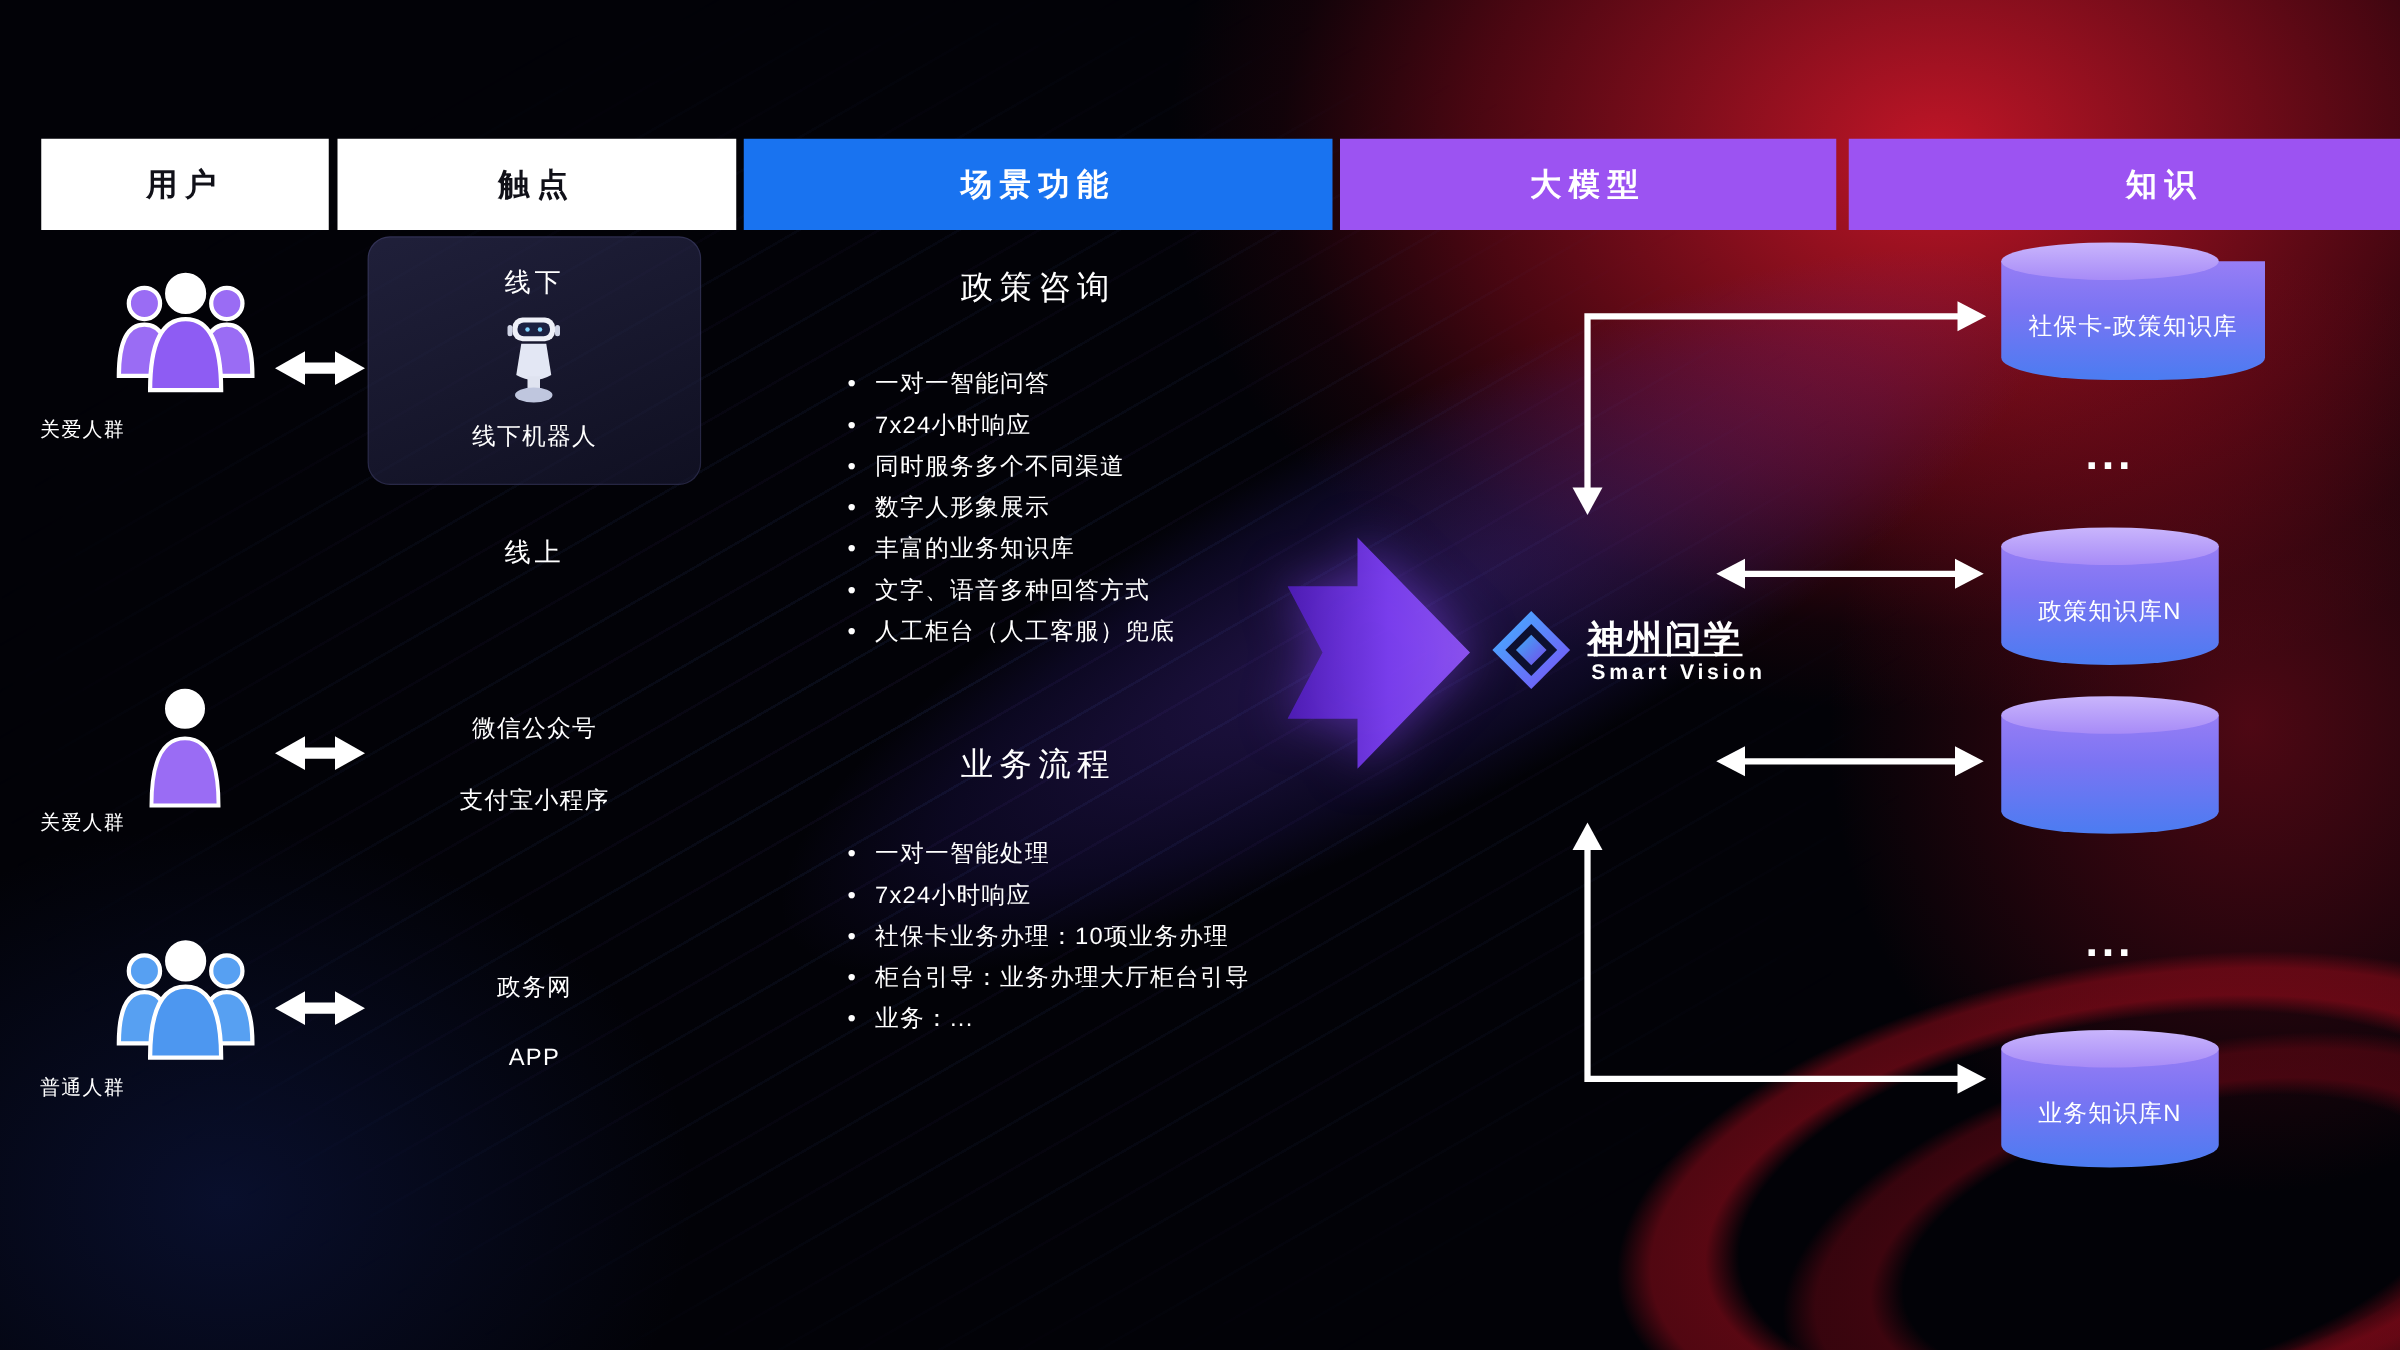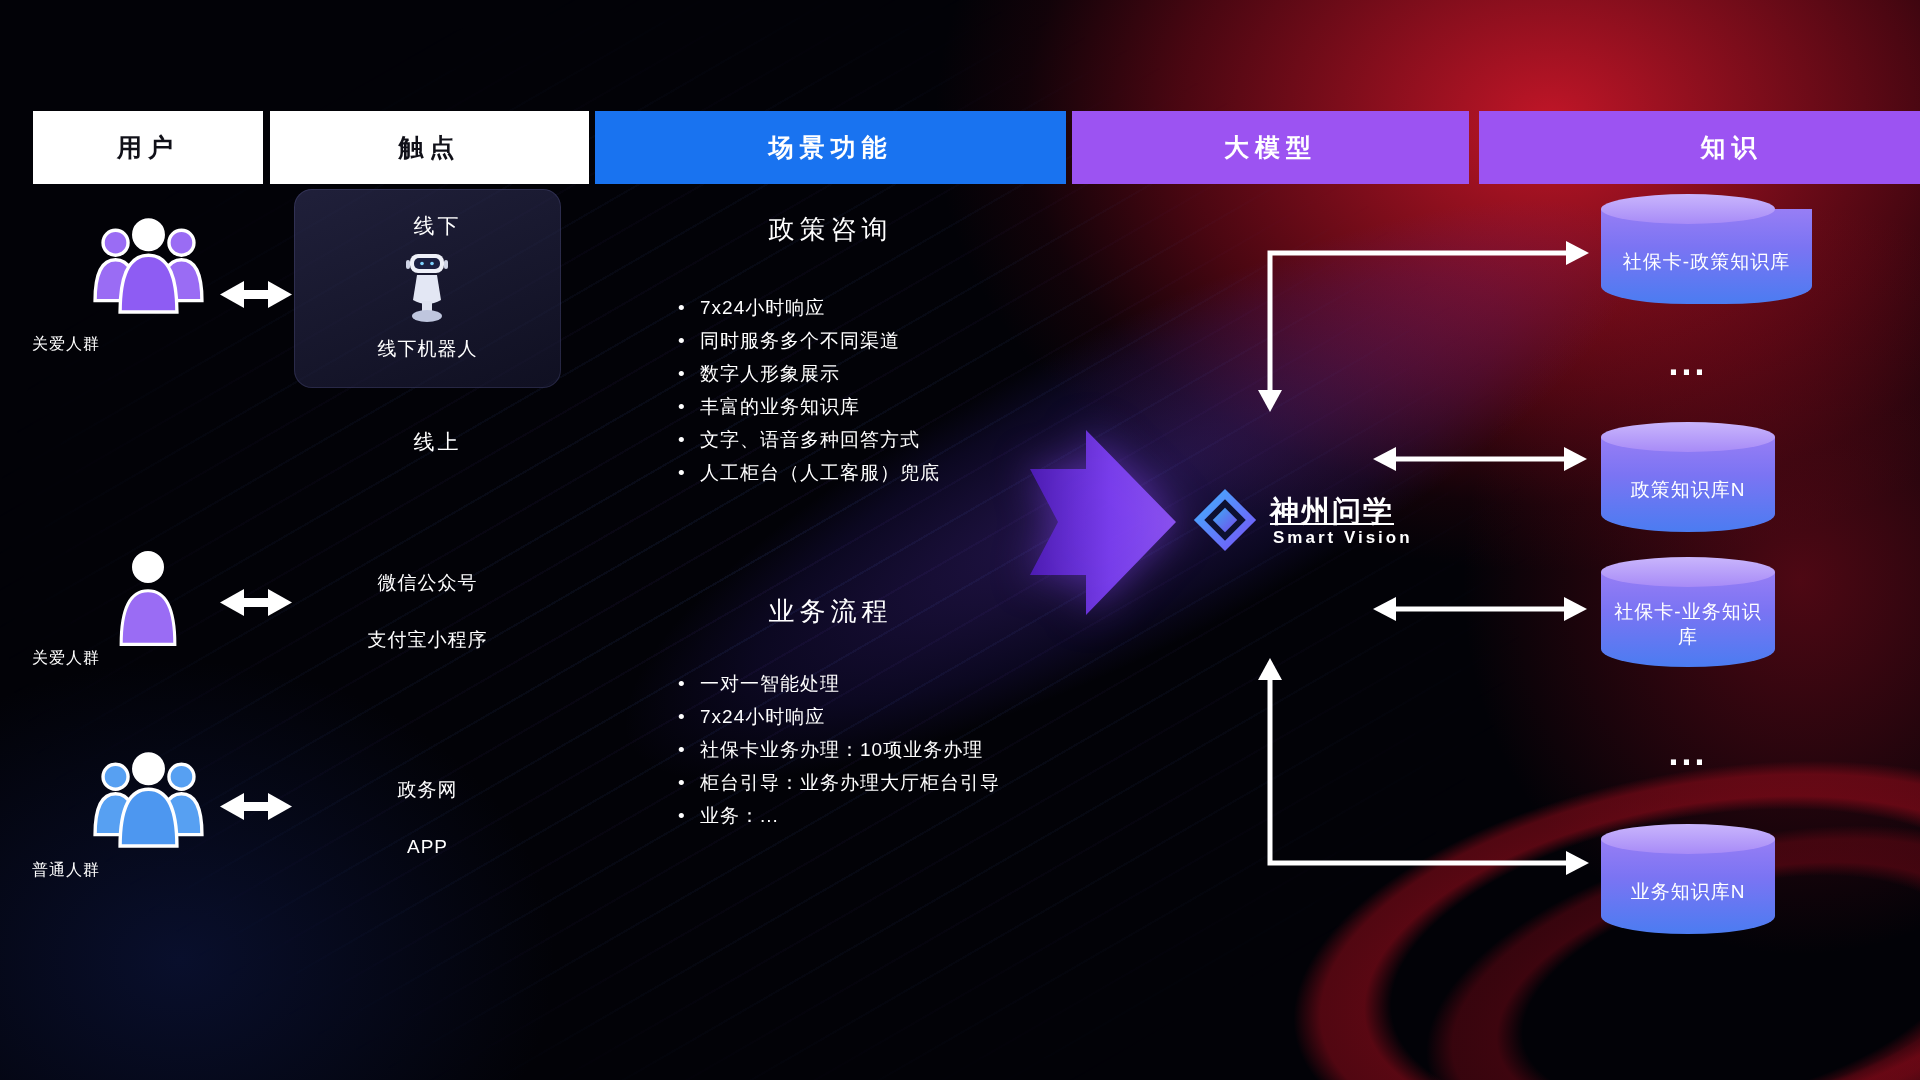--- a/index.html
+++ b/index.html
@@ -42,21 +42,21 @@
 
   
   .user-icon{position:absolute;z-index:3;}
   .user-label{position:absolute;left:32px;width:230px;font-size:16px;letter-spacing:1px;z-index:3;}
 
   
   .tp-card{position:absolute;left:294px;top:189px;width:267px;height:199px;border-radius:18px;
     background:linear-gradient(160deg,rgba(56,56,100,.55),rgba(22,22,46,.68));
     box-shadow:inset 0 0 0 1px rgba(150,150,230,.16);z-index:2;}
   .tp-text{position:absolute;left:294px;width:267px;text-align:center;z-index:3;}
-  .tp-title{font-size:21px;letter-spacing:3px;margin-left:10px;}
+  .tp-title{font-size:21px;letter-spacing:3px;}
   .tp-small{font-size:19px;letter-spacing:1px;}
   .robot{position:absolute;left:401px;top:250px;z-index:3;}
 
   
   .scn-title{position:absolute;left:595px;width:471px;text-align:center;font-size:26px;letter-spacing:5px;z-index:3;}
   .scn-list{position:absolute;left:676px;margin:0;padding:0;list-style:none;font-size:19px;z-index:3;}
   .scn-list li{position:relative;line-height:33px;padding-left:24px;letter-spacing:1px;}
   .scn-list li::before{content:"\2022";position:absolute;left:2px;color:#fff;}
 
   
@@ -147,20 +147,21 @@
   <div class="tp-text tp-small" style="top:336px;">线下机器人</div>
 
   <div class="tp-text tp-title" style="top:428px;">线上</div>
   <div class="tp-text tp-small" style="top:570px;">微信公众号</div>
   <div class="tp-text tp-small" style="top:627px;">支付宝小程序</div>
   <div class="tp-text tp-small" style="top:777px;">政务网</div>
   <div class="tp-text tp-small" style="top:836px;">APP</div>
 
   <div class="scn-title" style="top:212px;">政策咨询</div>
   <ul class="scn-list" style="top:291px;">
+    <li>一对一智能问答</li>
     <li>7x24小时响应</li>
     <li>同时服务多个不同渠道</li>
     <li>数字人形象展示</li>
     <li>丰富的业务知识库</li>
     <li>文字、语音多种回答方式</li>
     <li>人工柜台（人工客服）兜底</li>
   </ul>
 
   <div class="scn-title" style="top:594px;">业务流程</div>
   <ul class="scn-list" style="top:667px;">
@@ -203,21 +204,20 @@
   </div>
   <div class="dots" style="top:342px;">...</div>
   <div class="db" style="top:422px;">
     <div class="db-body"></div>
     <div class="db-top"></div>
     <div class="db-label">政策知识库N</div>
   </div>
   <div class="db" style="top:557px;">
     <div class="db-body"></div>
     <div class="db-top"></div>
-    <div class="db-label">社保卡-业务知识库</div>
   </div>
   <div class="dots" style="top:732px;">...</div>
   <div class="db" style="top:824px;">
     <div class="db-body"></div>
     <div class="db-top"></div>
     <div class="db-label">业务知识库N</div>
   </div>
 
   <svg class="overlay" width="1920" height="1080" viewBox="0 0 1920 1080">
     <g fill="#fff" stroke="none">

